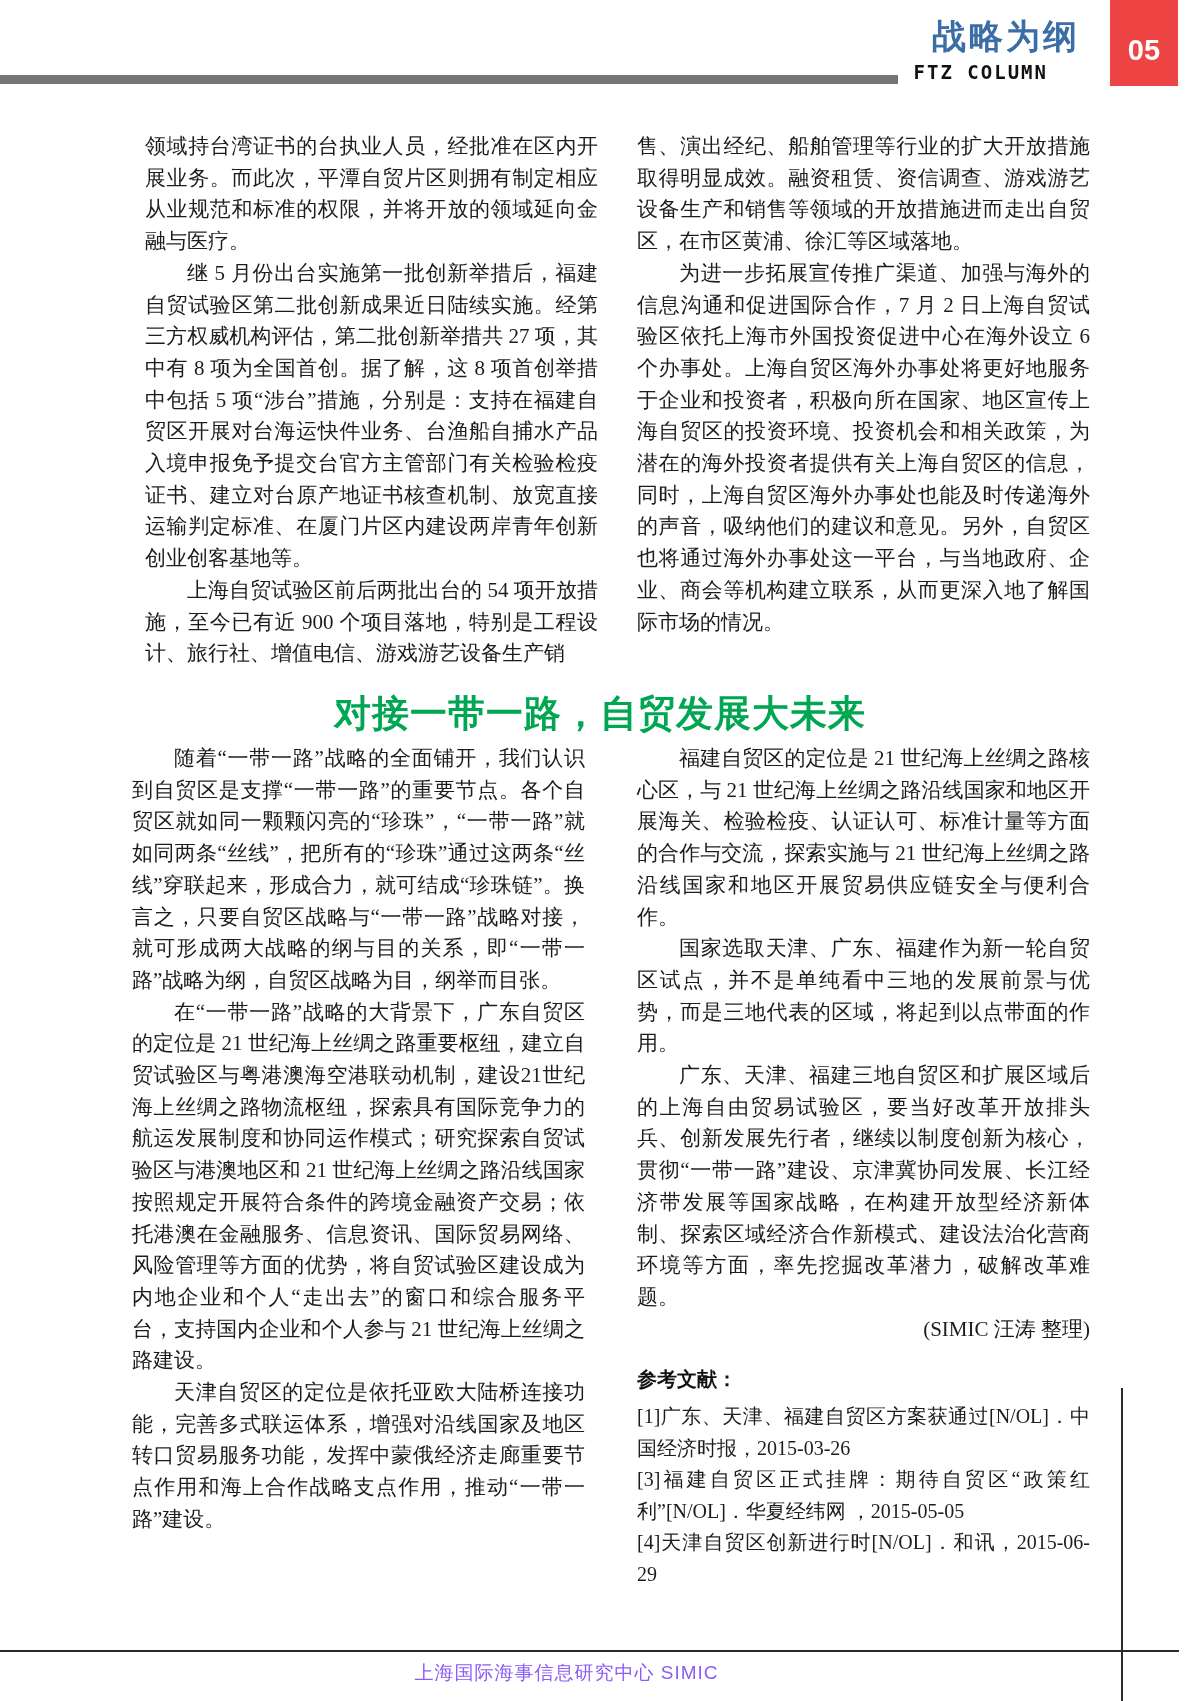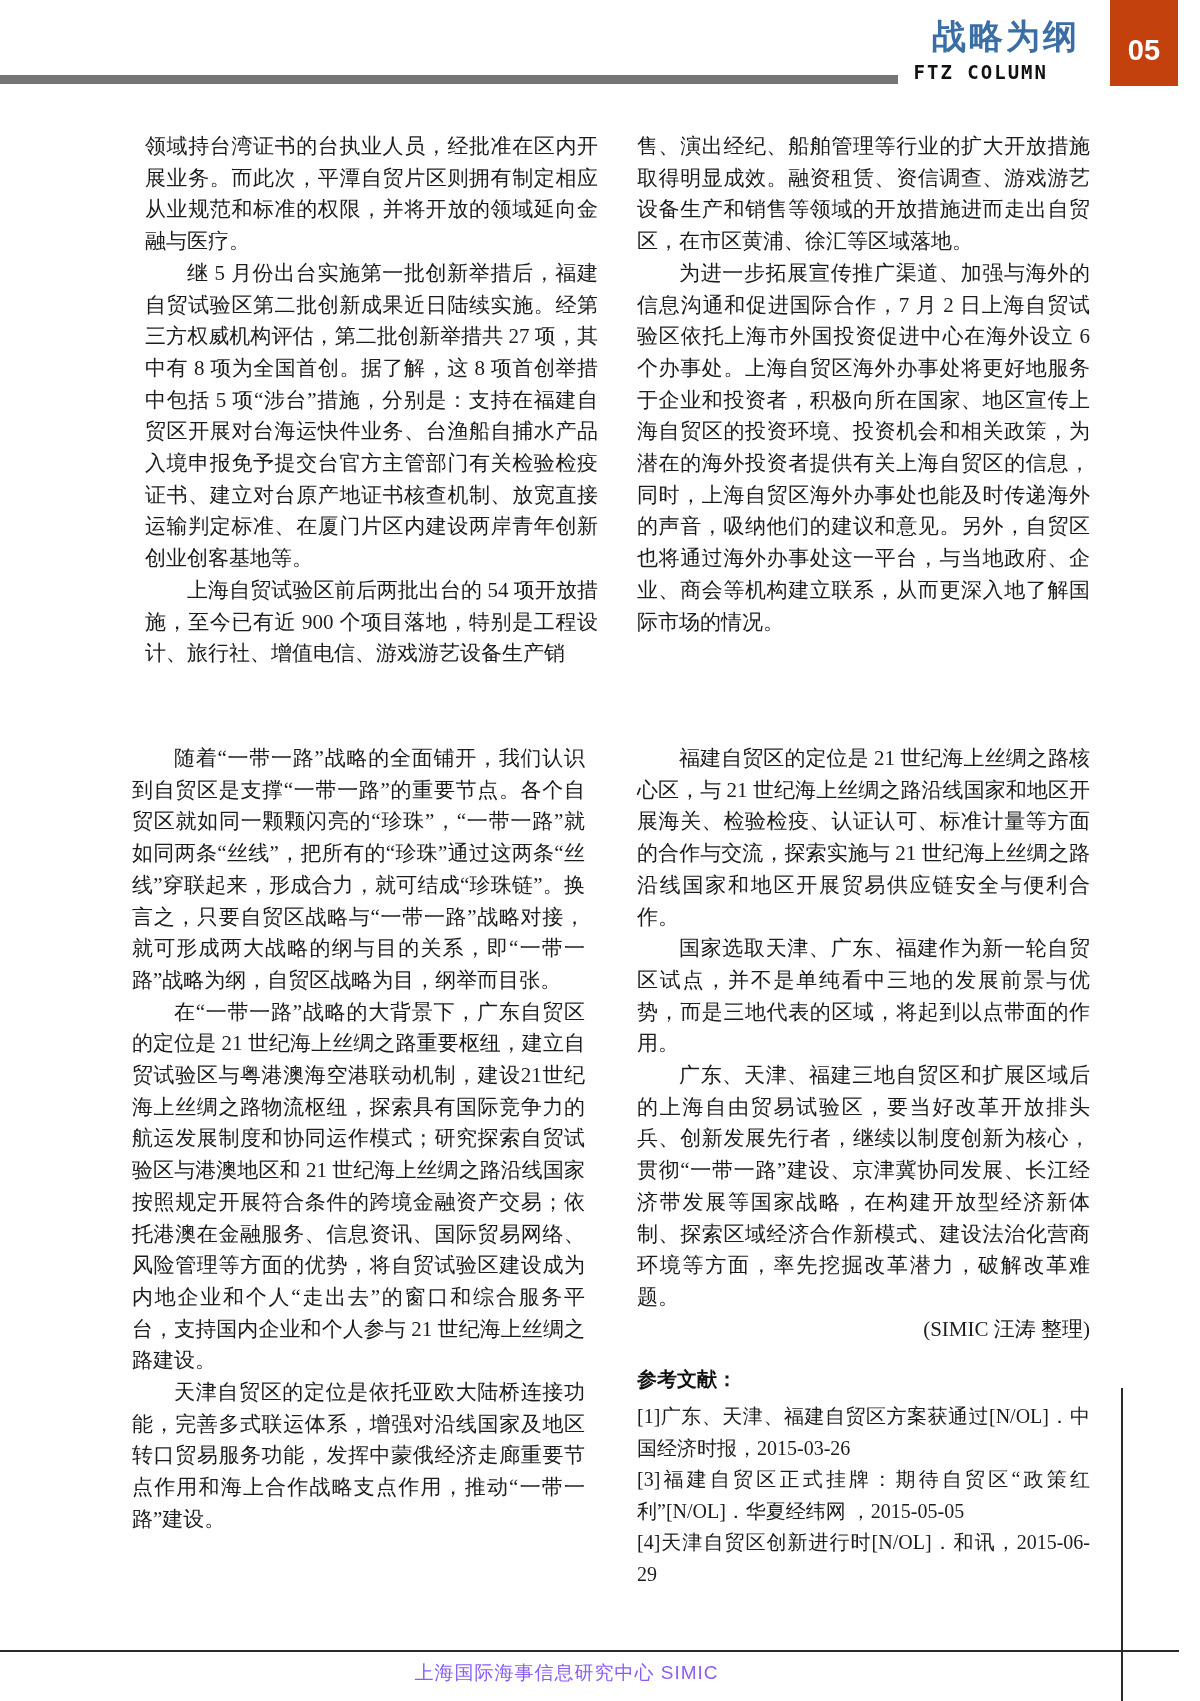--- a/index.html
+++ b/index.html
@@ -15,21 +15,21 @@
     position:absolute; top:14px; left:0; width:1080px; text-align:right;
     font-family:"Liberation Sans","DejaVu Sans",sans-serif; font-weight:bold;
     font-size:34px; line-height:44px; letter-spacing:3px; color:#3a6ea5;
   }
   .hdr-sub {
     position:absolute; top:61px; left:0; width:1048px; text-align:right;
     font-family:"DejaVu Sans Mono","Liberation Mono",monospace; font-weight:bold;
     font-size:19px; letter-spacing:2px; color:#111111;
   }
   .page-badge {
-    position:absolute; left:1110px; top:0; width:68px; height:86px; background:#c2410c;
+    position:absolute; left:1110px; top:0; width:68px; height:86px; background:#ef4444;
     color:#ffffff; font-family:"Liberation Sans","DejaVu Sans",sans-serif; font-weight:bold;
     font-size:29px; display:flex; align-items:center; justify-content:center;
     padding-top:14px;
   }
   
   .col {
     position:absolute; width:453px; font-size:21px; line-height:31.7px;
     text-align:justify; color:#1c1c1c;
   }
   .col p.indent { text-indent:2em; }
@@ -73,20 +73,21 @@
   <div class="col" id="a1-left">
     <p>领域持台湾证书的台执业人员，经批准在区内开展业务。而此次，平潭自贸片区则拥有制定相应从业规范和标准的权限，并将开放的领域延向金融与医疗。</p>
     <p class="indent">继 5 月份出台实施第一批创新举措后，福建自贸试验区第二批创新成果近日陆续实施。经第三方权威机构评估，第二批创新举措共 27 项，其中有 8 项为全国首创。据了解，这 8 项首创举措中包括 5 项“涉台”措施，分别是：支持在福建自贸区开展对台海运快件业务、台渔船自捕水产品入境申报免予提交台官方主管部门有关检验检疫证书、建立对台原产地证书核查机制、放宽直接运输判定标准、在厦门片区内建设两岸青年创新创业创客基地等。</p>
     <p class="indent">上海自贸试验区前后两批出台的 54 项开放措施，至今已有近 900 个项目落地，特别是工程设计、旅行社、增值电信、游戏游艺设备生产销</p>
   </div>
   <div class="col" id="a1-right">
     <p>售、演出经纪、船舶管理等行业的扩大开放措施取得明显成效。融资租赁、资信调查、游戏游艺设备生产和销售等领域的开放措施进而走出自贸区，在市区黄浦、徐汇等区域落地。</p>
     <p class="indent">为进一步拓展宣传推广渠道、加强与海外的信息沟通和促进国际合作，7 月 2 日上海自贸试验区依托上海市外国投资促进中心在海外设立 6 个办事处。上海自贸区海外办事处将更好地服务于企业和投资者，积极向所在国家、地区宣传上海自贸区的投资环境、投资机会和相关政策，为潜在的海外投资者提供有关上海自贸区的信息，同时，上海自贸区海外办事处也能及时传递海外的声音，吸纳他们的建议和意见。另外，自贸区也将通过海外办事处这一平台，与当地政府、企业、商会等机构建立联系，从而更深入地了解国际市场的情况。</p>
   </div>
 
+  <h1 class="green-heading">对接一带一路，自贸发展大未来</h1>
 
   <div class="col" id="a2-left">
     <p class="indent">随着“一带一路”战略的全面铺开，我们认识到自贸区是支撑“一带一路”的重要节点。各个自贸区就如同一颗颗闪亮的“珍珠”，“一带一路”就如同两条“丝线”，把所有的“珍珠”通过这两条“丝线”穿联起来，形成合力，就可结成“珍珠链”。换言之，只要自贸区战略与“一带一路”战略对接，就可形成两大战略的纲与目的关系，即“一带一路”战略为纲，自贸区战略为目，纲举而目张。</p>
     <p class="indent">在“一带一路”战略的大背景下，广东自贸区的定位是 21 世纪海上丝绸之路重要枢纽，建立自贸试验区与粤港澳海空港联动机制，建设21世纪海上丝绸之路物流枢纽，探索具有国际竞争力的航运发展制度和协同运作模式；研究探索自贸试验区与港澳地区和 21 世纪海上丝绸之路沿线国家按照规定开展符合条件的跨境金融资产交易；依托港澳在金融服务、信息资讯、国际贸易网络、风险管理等方面的优势，将自贸试验区建设成为内地企业和个人“走出去”的窗口和综合服务平台，支持国内企业和个人参与 21 世纪海上丝绸之路建设。</p>
     <p class="indent">天津自贸区的定位是依托亚欧大陆桥连接功能，完善多式联运体系，增强对沿线国家及地区转口贸易服务功能，发挥中蒙俄经济走廊重要节点作用和海上合作战略支点作用，推动“一带一路”建设。</p>
   </div>
   <div class="col" id="a2-right">
     <p class="indent">福建自贸区的定位是 21 世纪海上丝绸之路核心区，与 21 世纪海上丝绸之路沿线国家和地区开展海关、检验检疫、认证认可、标准计量等方面的合作与交流，探索实施与 21 世纪海上丝绸之路沿线国家和地区开展贸易供应链安全与便利合作。</p>
     <p class="indent">国家选取天津、广东、福建作为新一轮自贸区试点，并不是单纯看中三地的发展前景与优势，而是三地代表的区域，将起到以点带面的作用。</p>
     <p class="indent">广东、天津、福建三地自贸区和扩展区域后的上海自由贸易试验区，要当好改革开放排头兵、创新发展先行者，继续以制度创新为核心，贯彻“一带一路”建设、京津冀协同发展、长江经济带发展等国家战略，在构建开放型经济新体制、探索区域经济合作新模式、建设法治化营商环境等方面，率先挖掘改革潜力，破解改革难题。</p>

